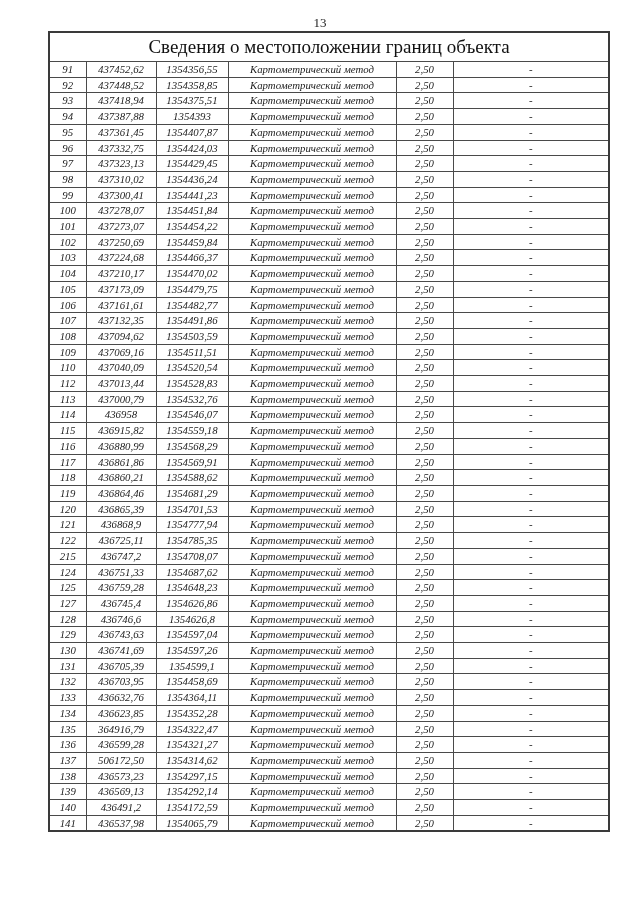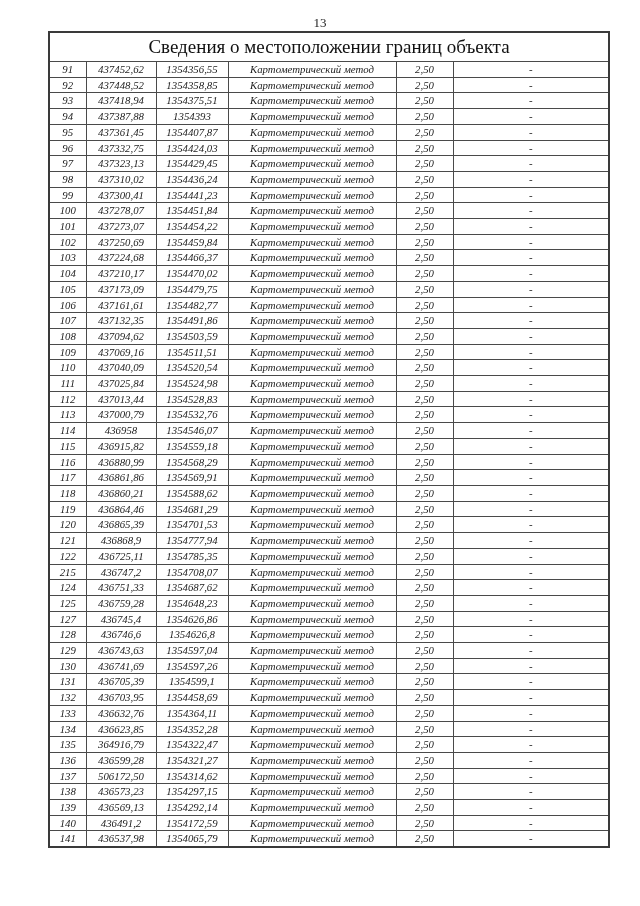--- a/index.html
+++ b/index.html
@@ -241,28 +241,20 @@
       </tr>
       <tr>
         <td>110</td>
         <td>437040,09</td>
         <td>1354520,54</td>
         <td>Картометрический метод</td>
         <td>2,50</td>
         <td>-</td>
       </tr>
       <tr>
-        <td>111</td>
-        <td>437025,84</td>
-        <td>1354524,98</td>
-        <td>Картометрический метод</td>
-        <td>2,50</td>
-        <td>-</td>
-      </tr>
-      <tr>
         <td>112</td>
         <td>437013,44</td>
         <td>1354528,83</td>
         <td>Картометрический метод</td>
         <td>2,50</td>
         <td>-</td>
       </tr>
       <tr>
         <td>113</td>
         <td>437000,79</td>

